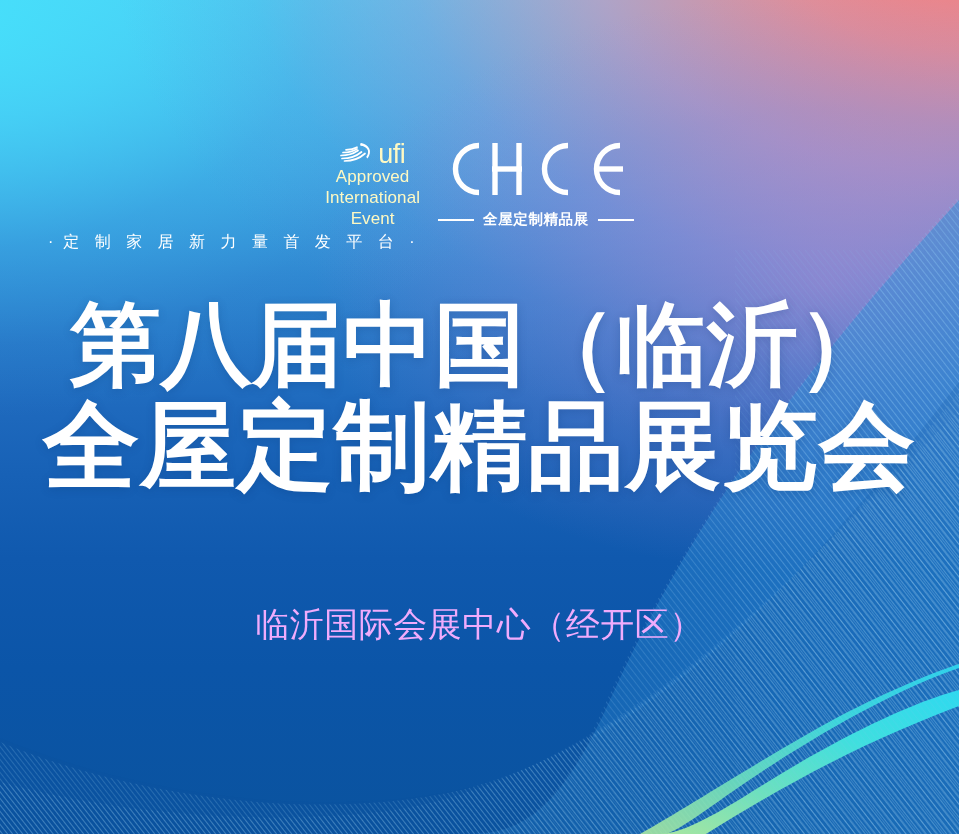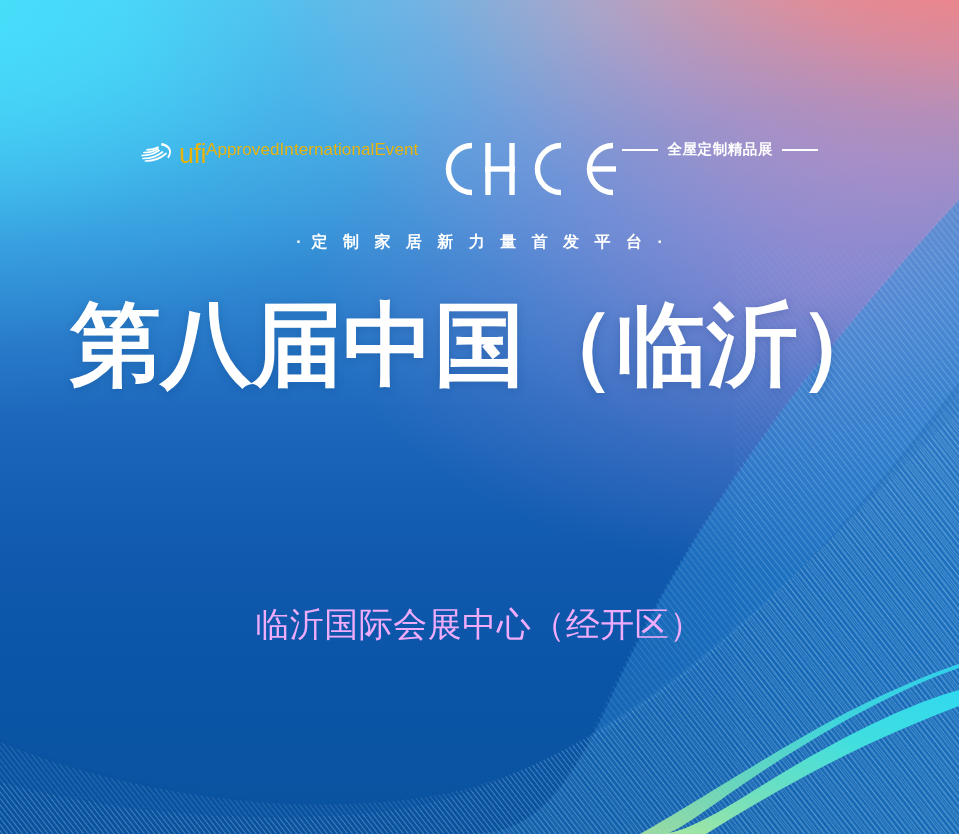--- a/index.html
+++ b/index.html
@@ -55,51 +55,52 @@
   
   .content{ position:absolute; inset:0; }
 
   
   .logo-row{
     position:absolute; top:136px; left:0; right:0;
     display:flex; align-items:flex-start; justify-content:center;
     gap:18px;
   }
   .ufi-block{
-    display:flex; align-items:flex-start;
-    color:#eab308; line-height:1.02; padding-top:4px;
+    display:flex; flex-direction:column; align-items:center;
+    color:#fef9c3; line-height:1.02; padding-top:4px;
   }
   .ufi-top{ display:flex; align-items:center; gap:2px; }
   .ufi-swoosh{ display:block; }
   .ufi-word{
     font-size:27px; font-weight:400; letter-spacing:-.5px;
     line-height:1; position:relative; top:1px;
   }
   .ufi-line{
     font-size:17px; font-weight:400; letter-spacing:.1px;
     text-align:right; line-height:1.22;
   }
 
-  .chce-block{ display:flex; flex-direction:row; align-items:flex-start; }
+  .chce-block{ display:flex; flex-direction:column; align-items:center; }
   .chce-mark{ display:block; }
   .chce-sub{
     display:flex; align-items:center; gap:9px;
     margin-top:4px;
   }
   .chce-rule{ width:36px; height:2px; background:#fff; display:block; }
   .chce-sub-text{
     color:#fff; font-size:14.5px; font-weight:700;
     letter-spacing:.6px; white-space:nowrap;
   }
 
   .tagline{
     position:absolute; top:232px; left:0; right:0;
-    text-align:center; color:#ffffff;
-    font-size:16px; font-weight:700; letter-spacing:5.5px;
+    color:#ffffff;
+    font-size:16px; font-weight:400; letter-spacing:5.5px;
     white-space:nowrap;
+    padding-left:48px;
   }
   .tagline .dot{ letter-spacing:0; }
 
   
   .title{
     position:absolute; left:0; right:0; top:300px;
     text-align:center; color:#ffffff;
     font-weight:700;
     line-height:.99;
     text-shadow:0 2px 10px rgba(9,50,110,.22);
@@ -278,19 +279,20 @@
     </div>
 
     <div class="tagline">
       <span class="dot">·</span>
       <span>定 制 家 居 新 力 量 首 发 平 台</span>
       <span class="dot">·</span>
     </div>
 
     <h1 class="title">
       <span class="t-line l1">第八届中国（临沂）</span>
+      <span class="t-line l2">全屋定制精品展览会</span>
     </h1>
 
 
     <div class="venue">临沂国际会展中心（经开区）</div>
 
   </div>
 </div>
 
 </body></html>

